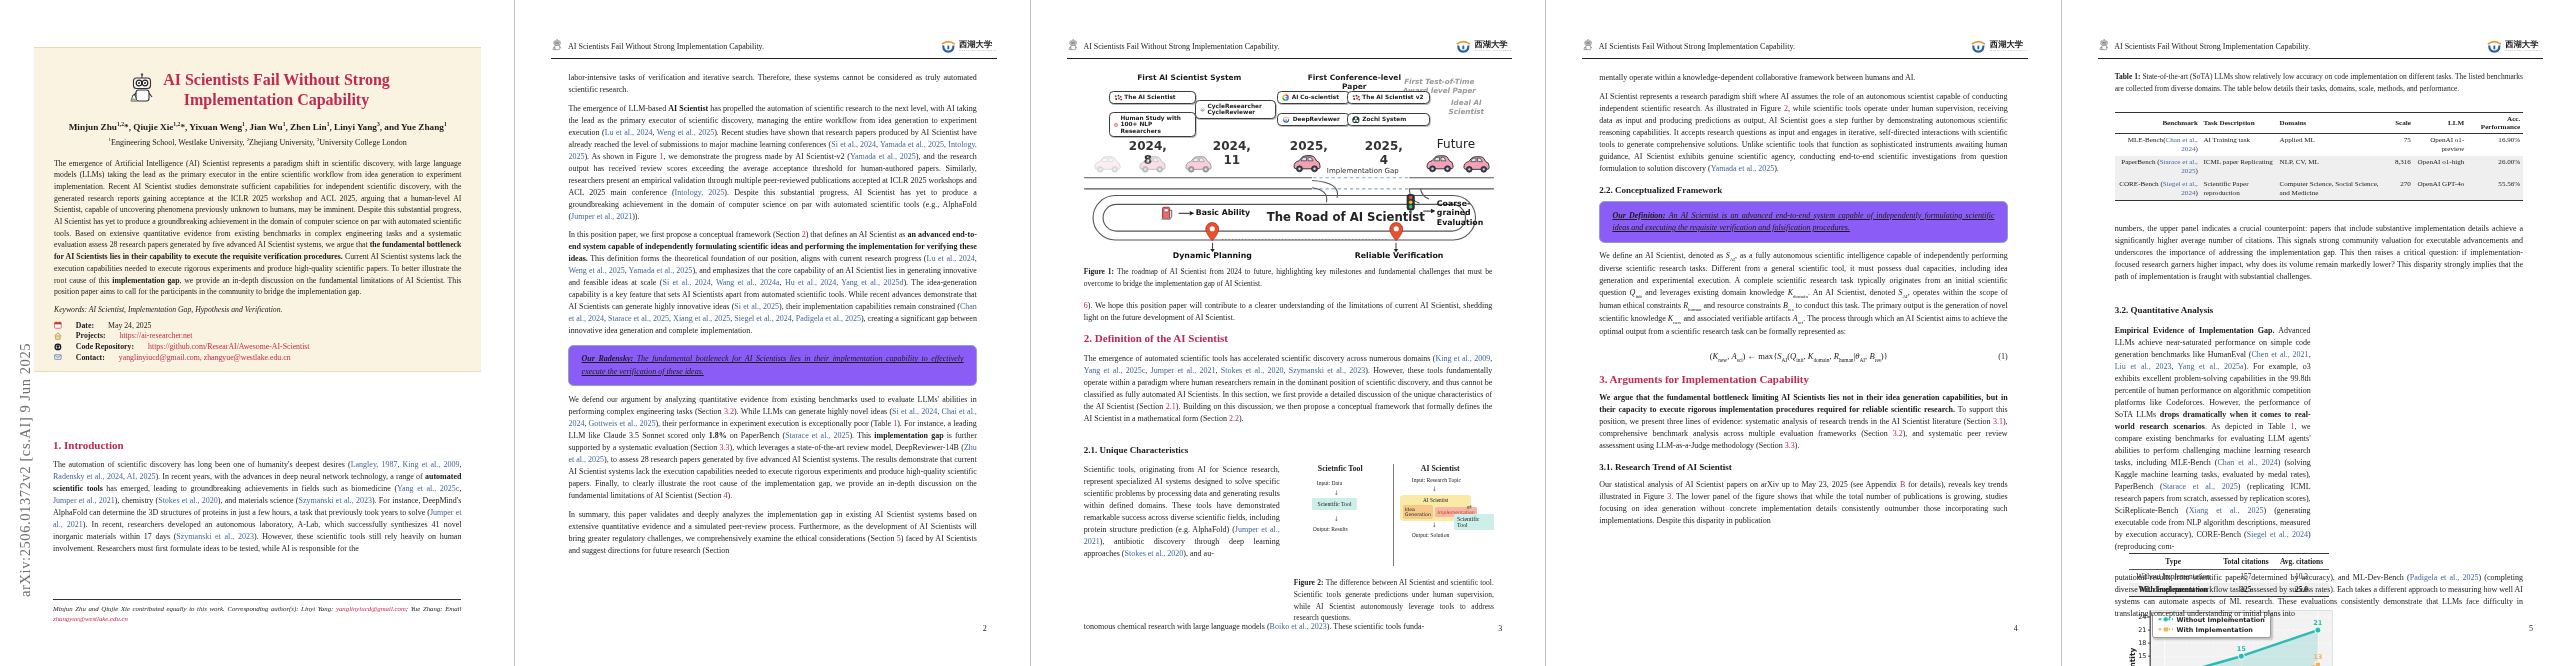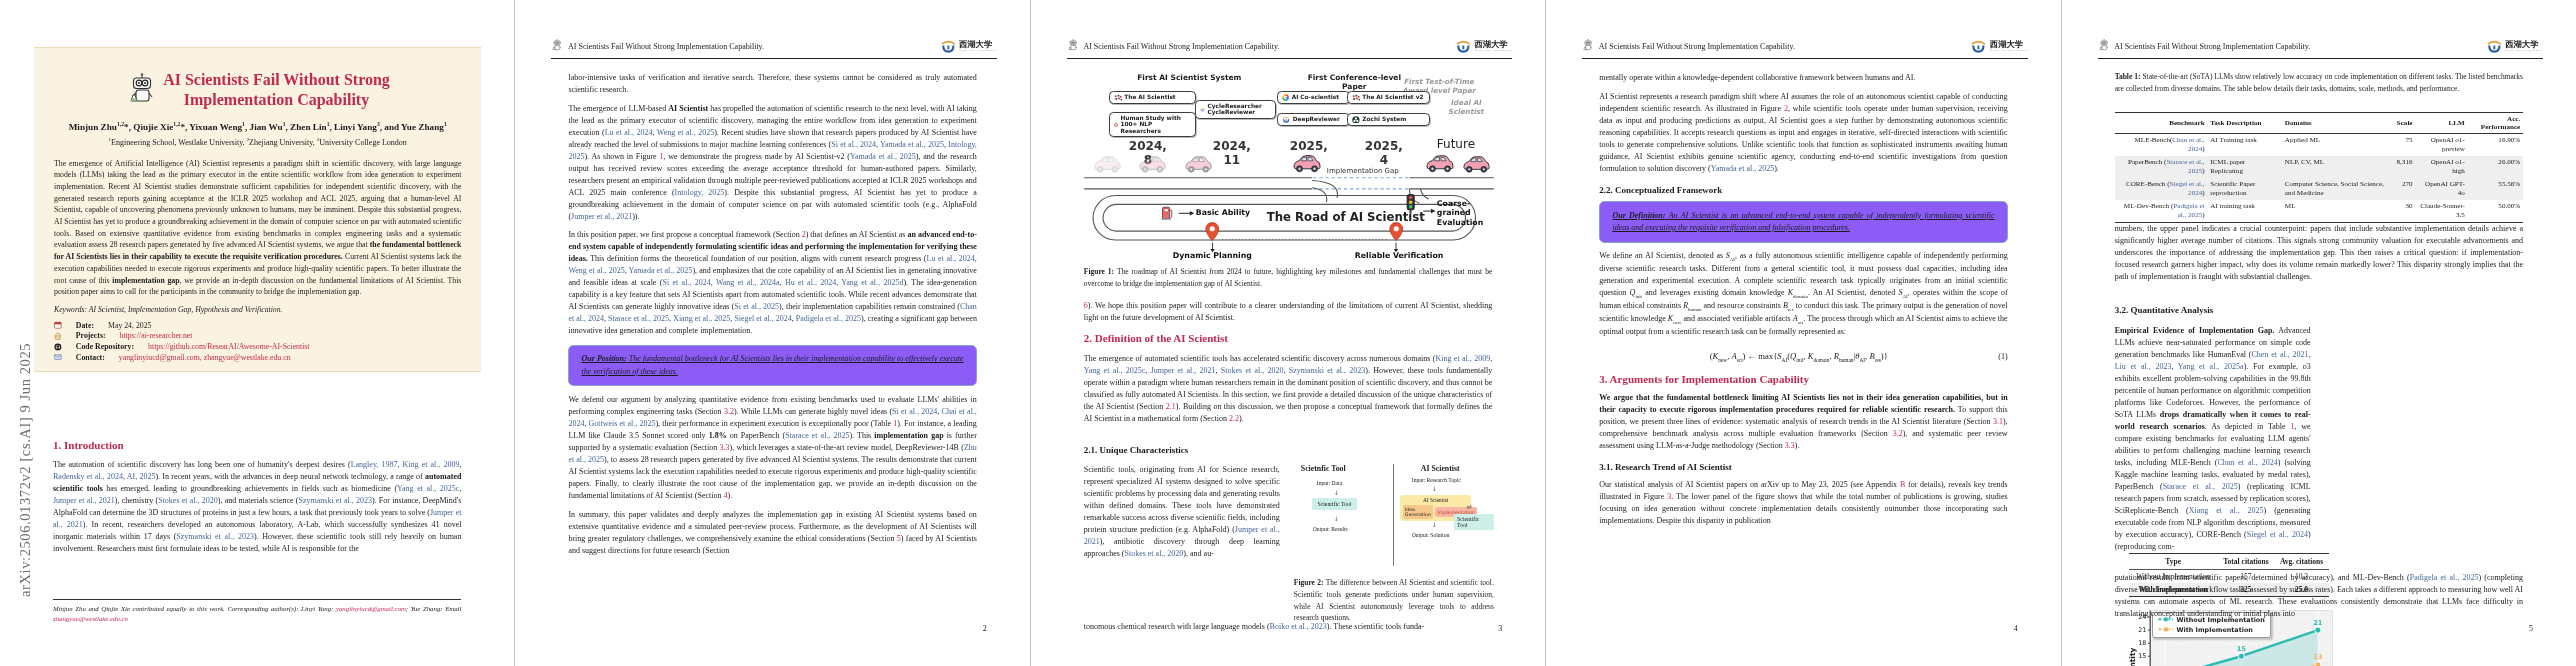--- a/index.html
+++ b/index.html
@@ -247,21 +247,21 @@
             <div class="wl-cn">西湖大学</div>
         <div class="wl-en">WESTLAKE UNIVERSITY</div>
           </span>
       </span>
     </div>
     <div class="pg-body" style="top:72px;">
       <p class="para" style="margin-bottom:6.7px;">labor-intensive tasks of verification and iterative search. Therefore, these systems cannot be considered as truly automated scientific research.</p>
       <p class="para" style="margin-bottom:6.7px;">The emergence of LLM-based <b>AI Scientist</b> has propelled the automation of scientific research to the next level, with AI taking the lead as the primary executor of scientific discovery, managing the entire workflow from idea generation to experiment execution (<span class="cite">Lu et al., 2024</span>, <span class="cite">Weng et al., 2025</span>). Recent studies have shown that research papers produced by AI Scientist have already reached the level of submissions to major machine learning conferences (<span class="cite">Si et al., 2024</span>, <span class="cite">Yamada et al., 2025</span>, <span class="cite">Intology, 2025</span>). As shown in Figure <span class="sref">1</span>, we demonstrate the progress made by AI Scientist-v2 (<span class="cite">Yamada et al., 2025</span>), and the research output has received review scores exceeding the average acceptance threshold for human-authored papers. Similarly, researchers present an empirical validation through multiple peer-reviewed publications accepted at ICLR 2025 workshops and ACL 2025 main conference (<span class="cite">Intology, 2025</span>). Despite this substantial progress, AI Scientist has yet to produce a groundbreaking achievement in the domain of computer science on par with automated scientific tools (e.g., AlphaFold (<span class="cite">Jumper et al., 2021</span>)).</p>
       <p class="para" style="margin-bottom:7.8px;">In this position paper, we first propose a conceptual framework (Section <span class="sref">2</span>) that defines an AI Scientist as <b>an advanced end-to-end system capable of independently formulating scientific ideas and performing the implementation for verifying these ideas.</b> This definition forms the theoretical foundation of our position, aligns with current research progress (<span class="cite">Lu et al., 2024</span>, <span class="cite">Weng et al., 2025</span>, <span class="cite">Yamada et al., 2025</span>), and emphasizes that the core capability of an AI Scientist lies in generating innovative and feasible ideas at scale (<span class="cite">Si et al., 2024</span>, <span class="cite">Wang et al., 2024a</span>, <span class="cite">Hu et al., 2024</span>, <span class="cite">Yang et al., 2025d</span>). The idea-generation capability is a key feature that sets AI Scientists apart from automated scientific tools. While recent advances demonstrate that AI Scientists can generate highly innovative ideas (<span class="cite">Si et al., 2025</span>), their implementation capabilities remain constrained (<span class="cite">Chan et al., 2024</span>, <span class="cite">Starace et al., 2025</span>, <span class="cite">Xiang et al., 2025</span>, <span class="cite">Siegel et al., 2024</span>, <span class="cite">Padigela et al., 2025</span>), creating a significant gap between innovative idea generation and complete implementation.</p>
       <div class="pbox" style="margin-bottom:7.8px;">
-        <div class="ptxt"><b>Our Position:</b> <span>The fundamental bottleneck for AI Scientists lies in their implementation capability to effectively execute the verification of these ideas.</span></div>
+        <div class="ptxt"><b>Our Radensky:</b> <span>The fundamental bottleneck for AI Scientists lies in their implementation capability to effectively execute the verification of these ideas.</span></div>
       </div>
       <p class="para" style="margin-bottom:6.7px;">We defend our argument by analyzing quantitative evidence from existing benchmarks used to evaluate LLMs' abilities in performing complex engineering tasks (Section <span class="sref">3.2</span>). While LLMs can generate highly novel ideas (<span class="cite">Si et al., 2024</span>, <span class="cite">Chai et al., 2024</span>, <span class="cite">Gottweis et al., 2025</span>), their performance in experiment execution is exceptionally poor (Table <span class="sref">1</span>). For instance, a leading LLM like Claude 3.5 Sonnet scored only <b>1.8%</b> on PaperBench (<span class="cite">Starace et al., 2025</span>). This <b>implementation gap</b> is further supported by a systematic evaluation (Section <span class="sref">3.3</span>), which leverages a state-of-the-art review model, DeepReviewer-14B (<span class="cite">Zhu et al., 2025</span>), to assess 28 research papers generated by five advanced AI Scientist systems. The results demonstrate that current AI Scientist systems lack the execution capabilities needed to execute rigorous experiments and produce high-quality scientific papers. Finally, to clearly illustrate the root cause of the implementation gap, we provide an in-depth discussion on the fundamental limitations of AI Scientist (Section <span class="sref">4</span>).</p>
       <p class="para">In summary, this paper validates and deeply analyzes the implementation gap in existing AI Scientist systems based on extensive quantitative evidence and a simulated peer-review process. Furthermore, as the development of AI Scientists will bring greater regulatory challenges, we comprehensively examine the ethical considerations (Section <span class="sref">5</span>) faced by AI Scientists and suggest directions for future research (Section</p>
     </div>
     <div class="pg-num">2</div>
   </div>
 
   <div class="page">
     <div class="pg-header">
       <span><svg width="12.2" height="12.2" viewBox="0 0 64 64">
@@ -415,21 +415,21 @@
       <p class="para">The emergence of automated scientific tools has accelerated scientific discovery across numerous domains (<span class="cite">King et al., 2009</span>, <span class="cite">Yang et al., 2025c</span>, <span class="cite">Jumper et al., 2021</span>, <span class="cite">Stokes et al., 2020</span>, <span class="cite">Szymanski et al., 2023</span>). However, these tools fundamentally operate within a paradigm where human researchers remain in the dominant position of scientific discovery, and thus cannot be classified as fully automated AI Scientists. In this section, we first provide a detailed discussion of the unique characteristics of the AI Scientist (Section <span class="sref">2.1</span>). Building on this discussion, we then propose a conceptual framework that formally defines the AI Scientist in a mathematical form (Section <span class="sref">2.2</span>).</p>
     </div>
     <div class="pg-body" style="top:445px;font-weight:bold;font-size:9px;">2.1.  Unique Characteristics</div>
     <div class="pg-body two-col" style="top:464px;">
       <div style="width:196px;flex:0 0 196px;">
         <p class="para">Scientific tools, originating from AI for Science research, represent specialized AI systems designed to solve specific scientific problems by processing data and generating results within defined domains. These tools have demonstrated remarkable success across diverse scientific fields, including protein structure prediction (e.g. AlphaFold) (<span class="cite">Jumper et al., 2021</span>), antibiotic discovery through deep learning approaches (<span class="cite">Stokes et al., 2020</span>), and au-</p>
       </div>
       <div style="margin-left:14px;width:200px;">
         <div class="fig2">
           <div class="f2-divider"></div>
-          <div class="f2-abs f2-title" style="left:7px;top:0;">Scietnfic Tool</div>
+          <div class="f2-abs f2-title" style="left:24px;top:0;">Scietnfic Tool</div>
           <div class="f2-abs f2-io" style="left:23px;top:15.6px;">Input: Data</div>
           <div class="f2-abs f2-arrow" style="left:40px;top:24.5px;">↓</div>
           <div class="f2-abs f2-tool" style="left:18px;top:34px;">Scientific Tool</div>
           <div class="f2-abs f2-arrow" style="left:40px;top:51px;">↓</div>
           <div class="f2-abs f2-io" style="left:19px;top:62px;">Output: Results</div>
           <div class="f2-abs f2-title" style="left:127px;top:0;">AI Scientist</div>
           <div class="f2-abs f2-io" style="left:118px;top:13.3px;">Input: Research Topic</div>
           <div class="f2-abs f2-arrow" style="left:138px;top:21px;">↓</div>
           <div class="f2-abs f2-yellow" style="left:106px;top:31px;width:66px;">
             <div style="text-align:center;font-size:5.3px;font-family:'Liberation Serif',serif;">AI Scientist</div>
@@ -534,28 +534,20 @@
               <td class="c4">OpenAI o1-high</td>
               <td class="c5">26.00%</td>
             </tr>
             <tr class="shade">
               <td class="c0">CORE-Bench (<span class="cite">Siegel et al., 2024</span>)</td>
               <td class="c1">Scientific Paper reproduction</td>
               <td class="c2">Computer Science, Social Science, and Medicine</td>
               <td class="c3">270</td>
               <td class="c4">OpenAI GPT-4o</td>
               <td class="c5">55.56%</td>
-            </tr>
-            <tr>
-              <td class="c0">ML-Dev-Bench (<span class="cite">Padigela et al., 2025</span>)</td>
-              <td class="c1">AI training task</td>
-              <td class="c2">ML</td>
-              <td class="c3">30</td>
-              <td class="c4">Claude-Sonnet-3.5</td>
-              <td class="c5">50.00%</td>
             </tr>
           </tbody>
       </table>
     </div>
     <div class="pg-body" style="top:223px;">
       <p class="para">numbers, the upper panel indicates a crucial counterpoint: papers that include substantive implementation details achieve a significantly higher average number of citations. This signals strong community valuation for executable advancements and underscores the importance of addressing the implementation gap. This then raises a critical question: if implementation-focused research garners higher impact, why does its volume remain markedly lower? This disparity strongly implies that the path of implementation is fraught with substantial challenges.</p>
     </div>
     <div class="pg-body" style="top:305px;font-weight:bold;font-size:9px;">3.2.  Quantitative Analysis</div>
     <div class="pg-body two-col" style="top:325px;flex-direction:column;">
       <div style="width:196px;flex:0 0 196px;">

